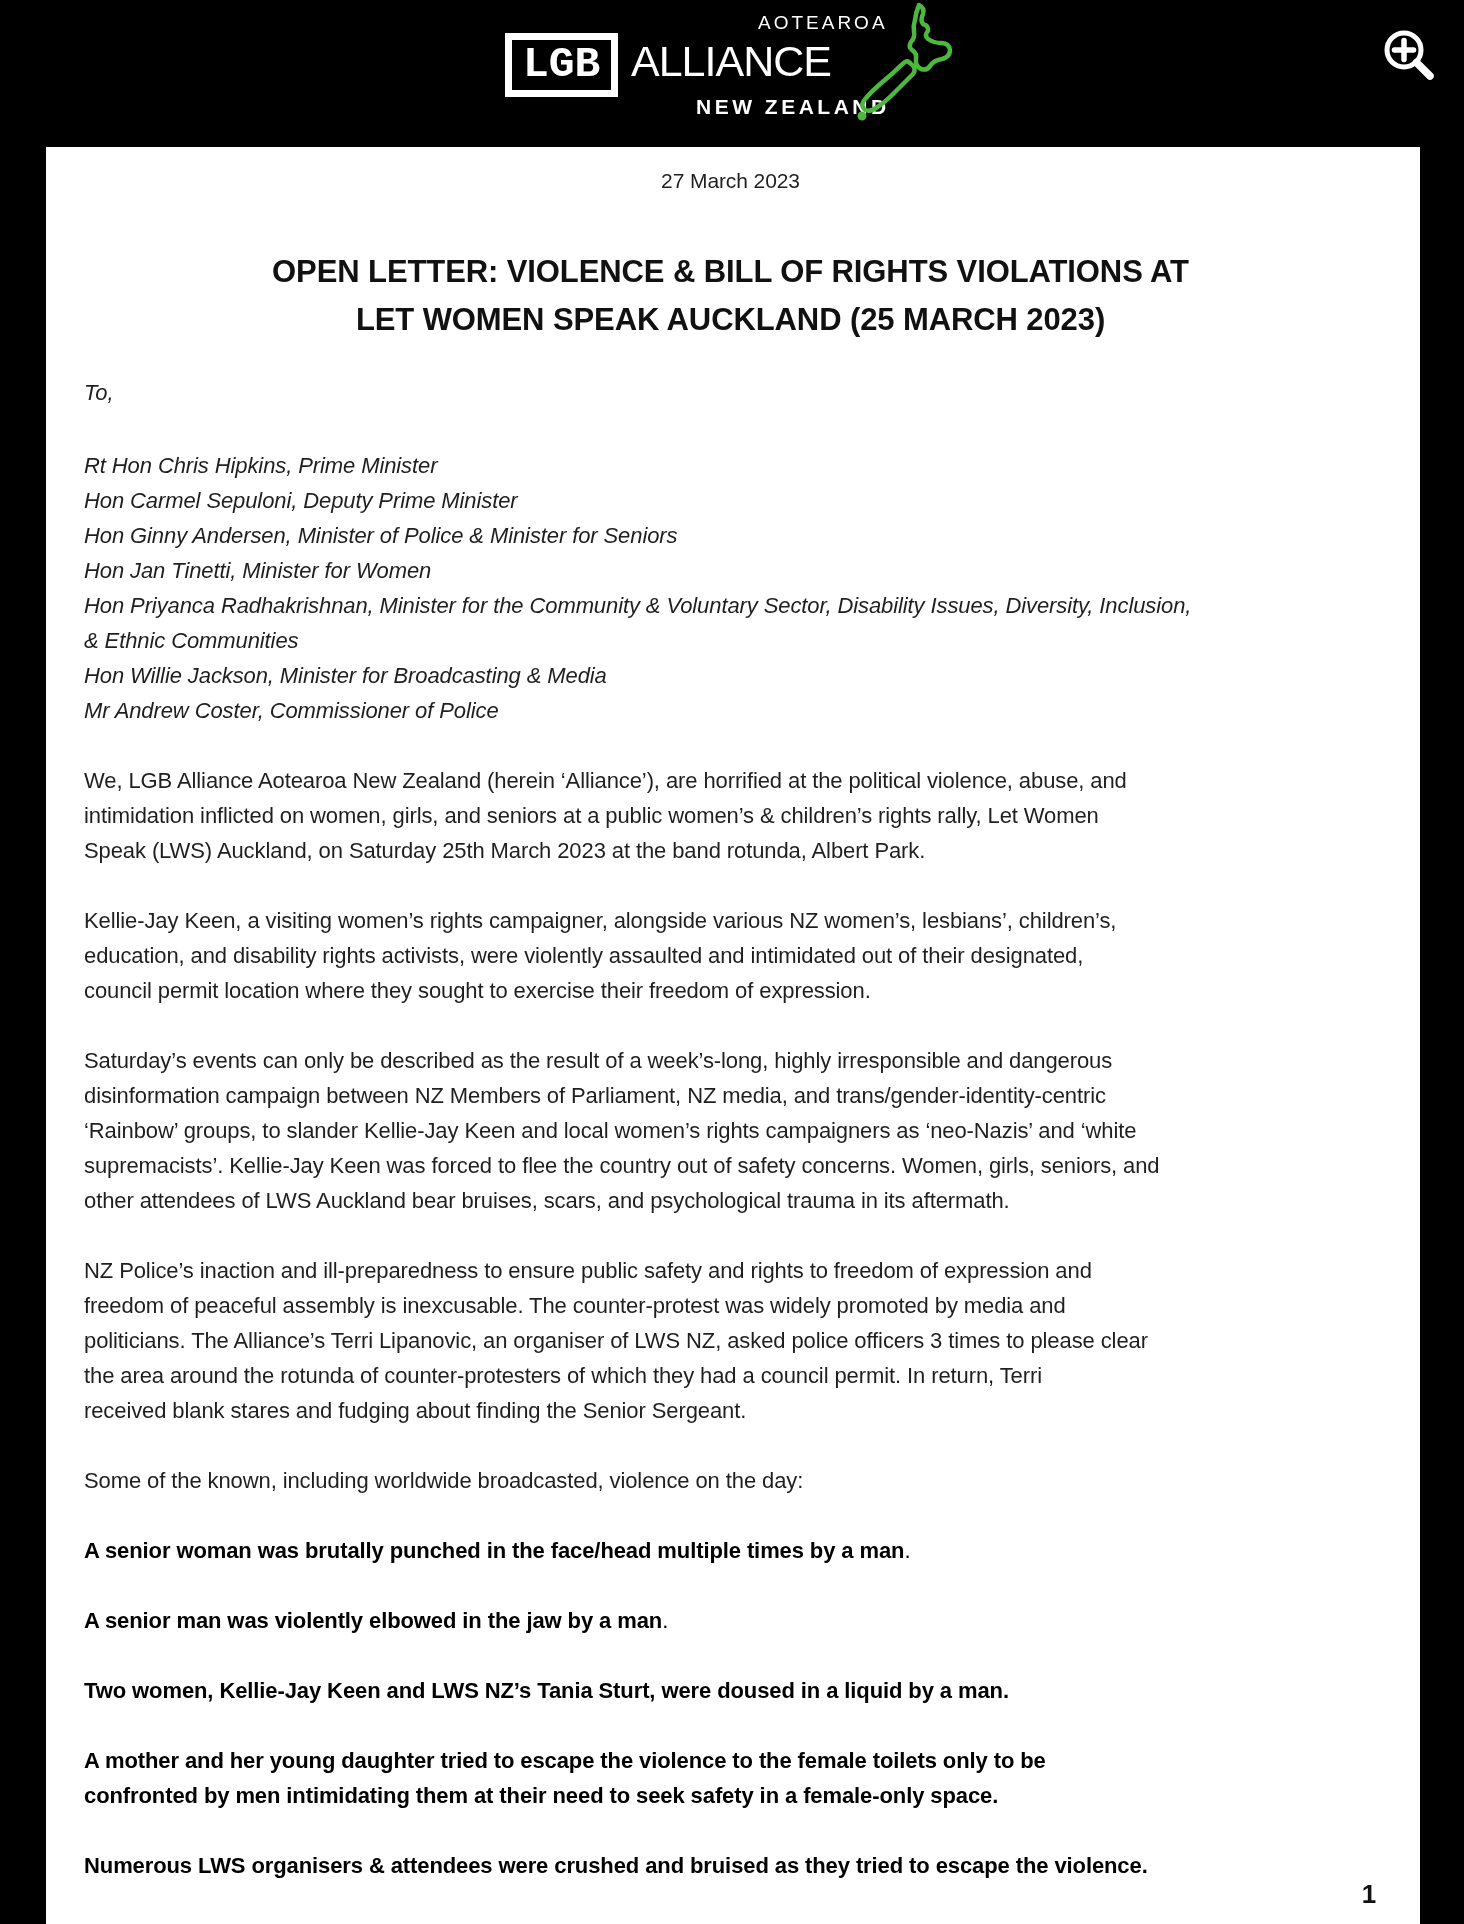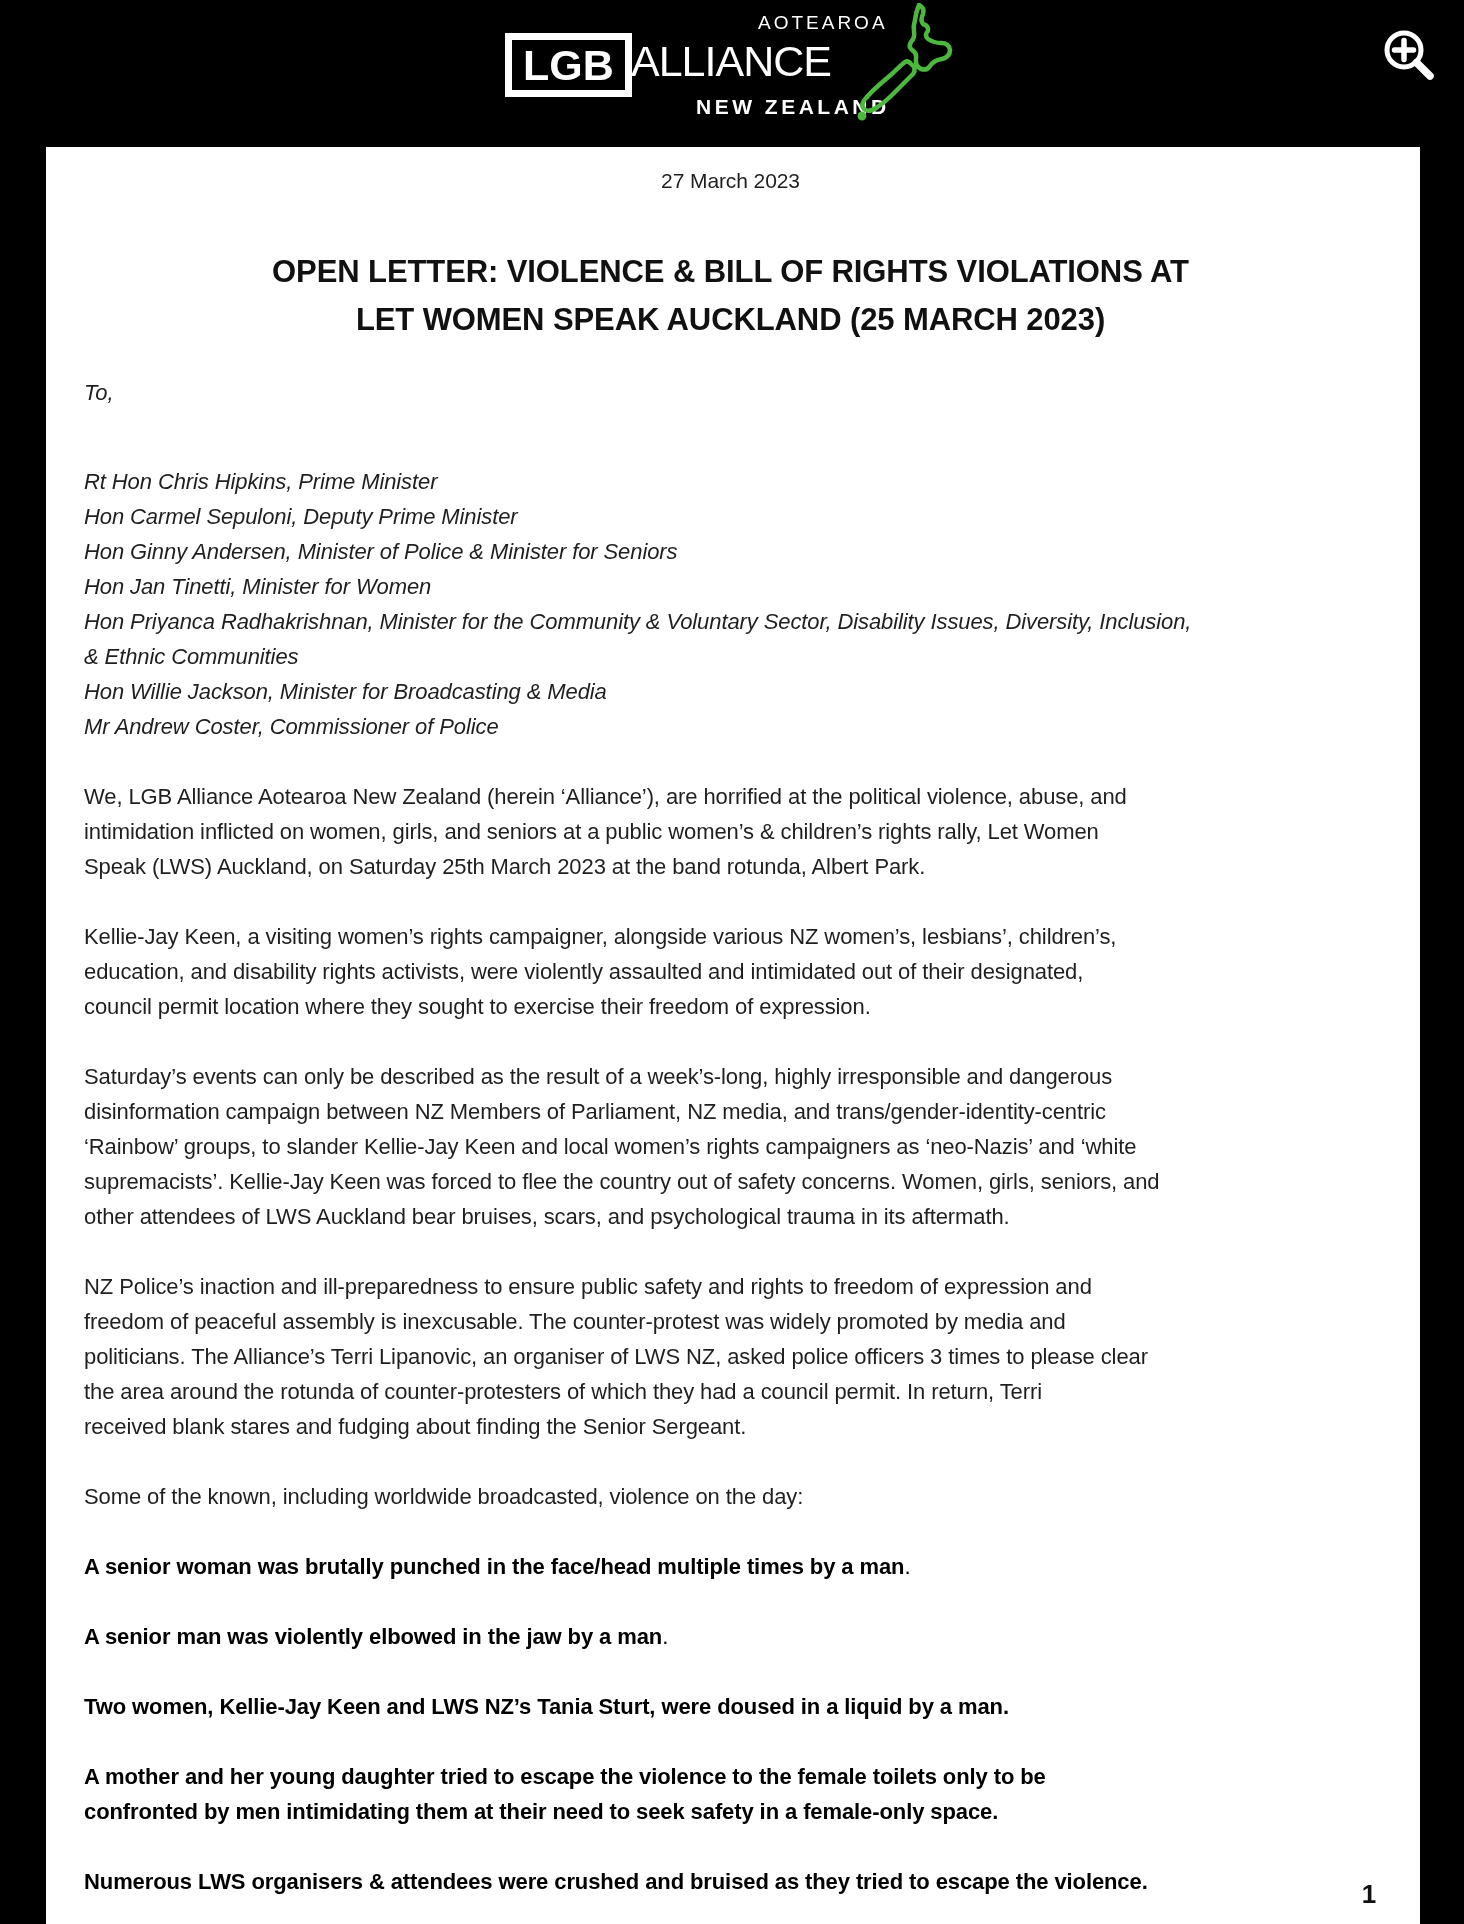--- a/index.html
+++ b/index.html
@@ -19,21 +19,21 @@
   }
   .logo-lockup { position: absolute; left: 500px; top: 0; width: 500px; height: 147px; }
   .logo-aotearoa {
     position: absolute; left: 258px; top: 12px;
     color: #fff; font-size: 19px; letter-spacing: 3px; font-weight: 400;
   }
   .logo-lgb-box {
     position: absolute; left: 5px; top: 33px;
     border: 7px solid #fff;
     padding: 2px 11px;
-    color: #fff; font-size: 43px; font-weight: bold; line-height: 46px;
+    color: #fff; font-size: 43px; font-weight: bold; line-height: 46px; font-family: Liberation Mono, monospace;
   }
   .logo-alliance {
     position: absolute; left: 131px; top: 40px;
     color: #fff; font-size: 43px; font-weight: normal; line-height: 43px; letter-spacing: -1px;
   }
   .logo-nz {
     position: absolute; left: 196px; top: 95px;
     color: #fff; font-size: 21px; font-weight: bold; letter-spacing: 3.5px;
   }
   .logo-map { position: absolute; left: 355px; top: 1px; width: 122px; height: 120px; }
@@ -55,21 +55,21 @@
     font-size: 22px; line-height: 35px; letter-spacing: -0.1px;
   }
   .date-row { text-align: center; font-size: 21px; line-height: 35px; }
   .doc-title {
     margin-top: 50px;
     text-align: center;
     font-weight: bold; font-size: 31px; line-height: 48px;
     color: #111;
   }
   .salutation { margin-top: 31px; font-style: italic; }
-  .recipients { margin-top: 54px; font-style: italic; }
+  .recipients { margin-top: 38px; font-style: italic; }
   .recipients > div { white-space: pre-line; }
   .para { margin: 35px 0 0 0; white-space: pre-line; }
   .bold-para { margin: 35px 0 0 0; white-space: pre-line; font-weight: bold; color: #000000; }
   .bold-para .suffix { font-weight: 400; }
   .page-number {
     position: absolute; right: 44px; bottom: 12px;
     font-weight: bold; font-size: 26px; color: #111;
   }
 </style>
 </head>

